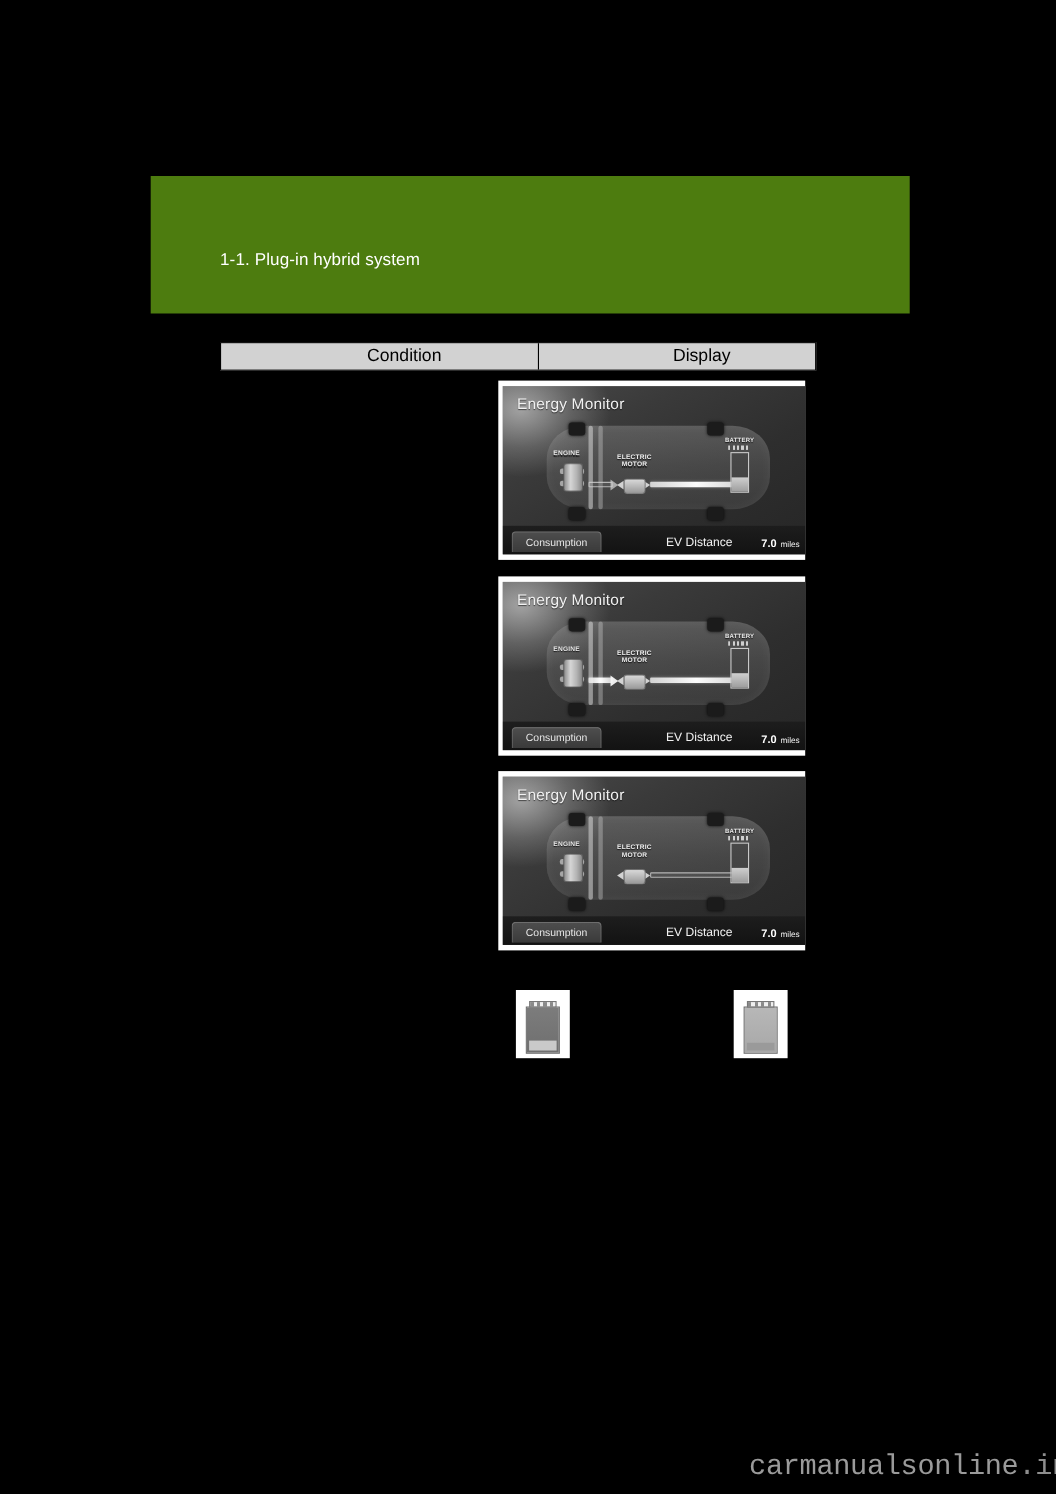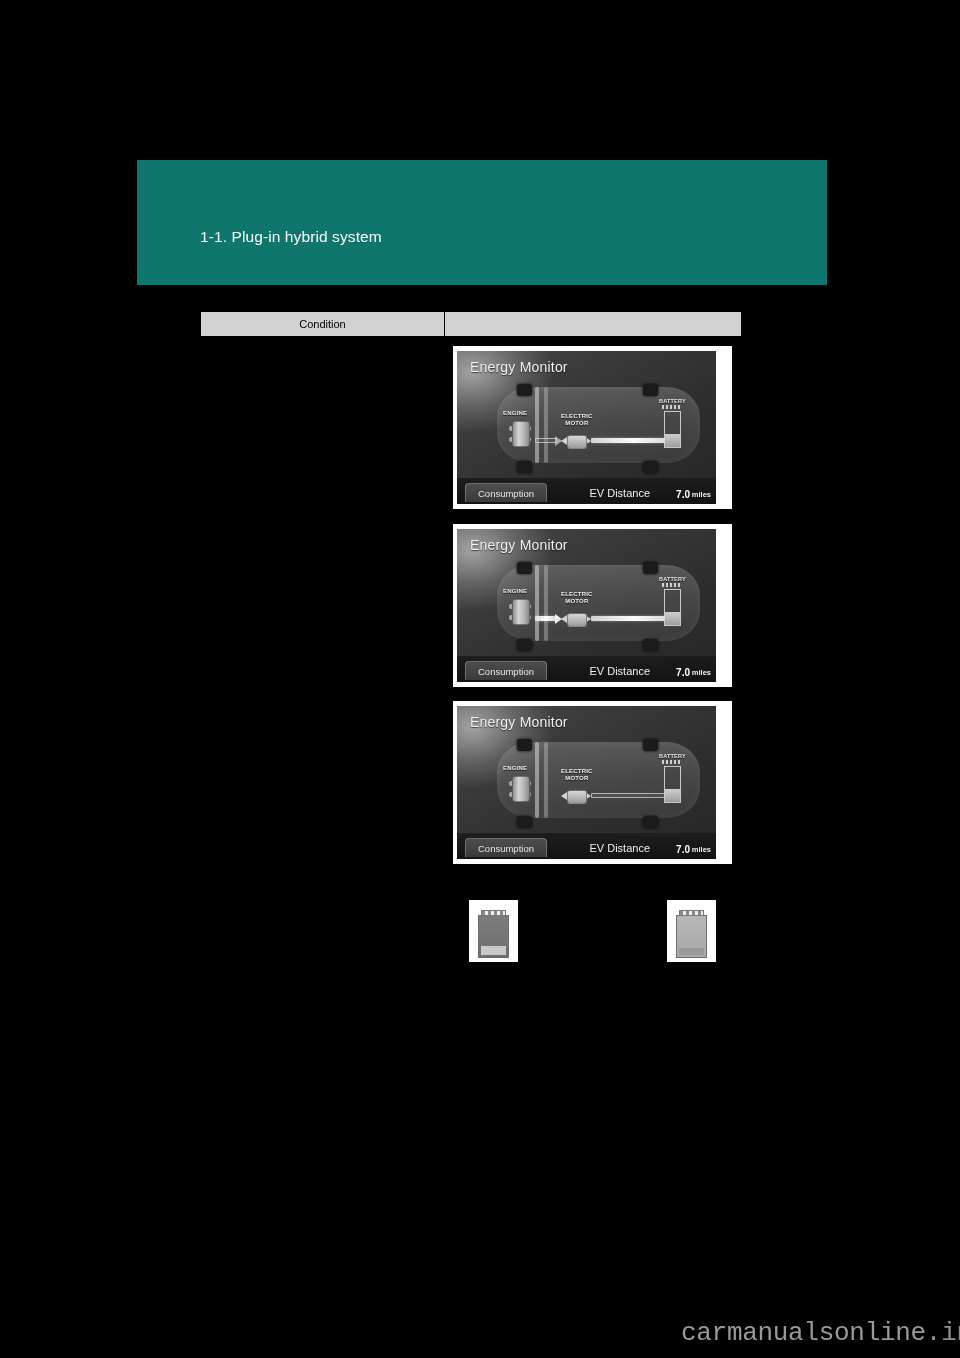--- a/index.html
+++ b/index.html
@@ -15,21 +15,21 @@
     overflow: hidden;
   }
 
   
   .header-band {
     position: absolute;
     left: 137px;
     top: 160px;
     width: 690px;
     height: 125px;
-    background: #0f766e;
+    background: #4d7c0f;
   }
   .header-title {
     position: absolute;
     left: 63px;
     top: 68px;
     font-size: 15.5px;
     color: #ffffff;
     letter-spacing: 0.1px;
     white-space: nowrap;
   }
@@ -46,37 +46,38 @@
     width: 542px;
     height: 26px;
     background: #d2d2d2;
     border: 1px solid #000000;
     box-sizing: border-box;
   }
   .th {
     display: flex;
     align-items: center;
     justify-content: center;
-    font-size: 11px;
+    font-size: 16px;
     color: #000000;
     box-sizing: border-box;
+    margin-left: 45px;
   }
   .th-condition {
     width: 244px;
     border-right: 1px solid #000000;
   }
   .th-display {
     flex: 1;
   }
 
   
   .panel {
     position: absolute;
     background: #ffffff;
-    padding: 5px 16px 5px 4px;
+    padding: 5px 0 5px 4px;
     box-sizing: border-box;
   }
   .panel-1 { left: 453px; top: 346px;  width: 279px; height: 163px; }
   .panel-2 { left: 453px; top: 524px;  width: 279px; height: 163px; }
   .panel-3 { left: 453px; top: 701px;  width: 279px; height: 163px; }
 
   .screen {
     position: relative;
     width: 100%;
     height: 100%;
@@ -329,21 +330,21 @@
     font-size: 10px;
     font-weight: bold;
     color: #ffffff;
     white-space: nowrap;
   }
   .ev-distance-unit {
     position: absolute;
     right: 5px;
     bottom: 5px;
     font-size: 7.5px;
-    font-weight: bold;
+    font-weight: normal;
     color: #f0f0f0;
     white-space: nowrap;
   }
 
   
   .batt-icon {
     position: absolute;
     background: #ffffff;
     box-sizing: border-box;
   }
@@ -403,20 +404,21 @@
 </head>
 <body>
 
 <div class="header-band">
   <div class="header-title">1-1. Plug-in hybrid system</div>
 </div>
 
 <div class="table-wrap">
   <div class="thead">
     <div class="th th-condition">Condition</div>
+    <div class="th th-display">Display</div>
   </div>
 </div>
 
 <div class="panel panel-1">
   <div class="screen">
     <div class="screen-title">Energy Monitor</div>
 
     <div class="car"></div>
     <div class="wheel fl"></div>
     <div class="wheel fr"></div>

